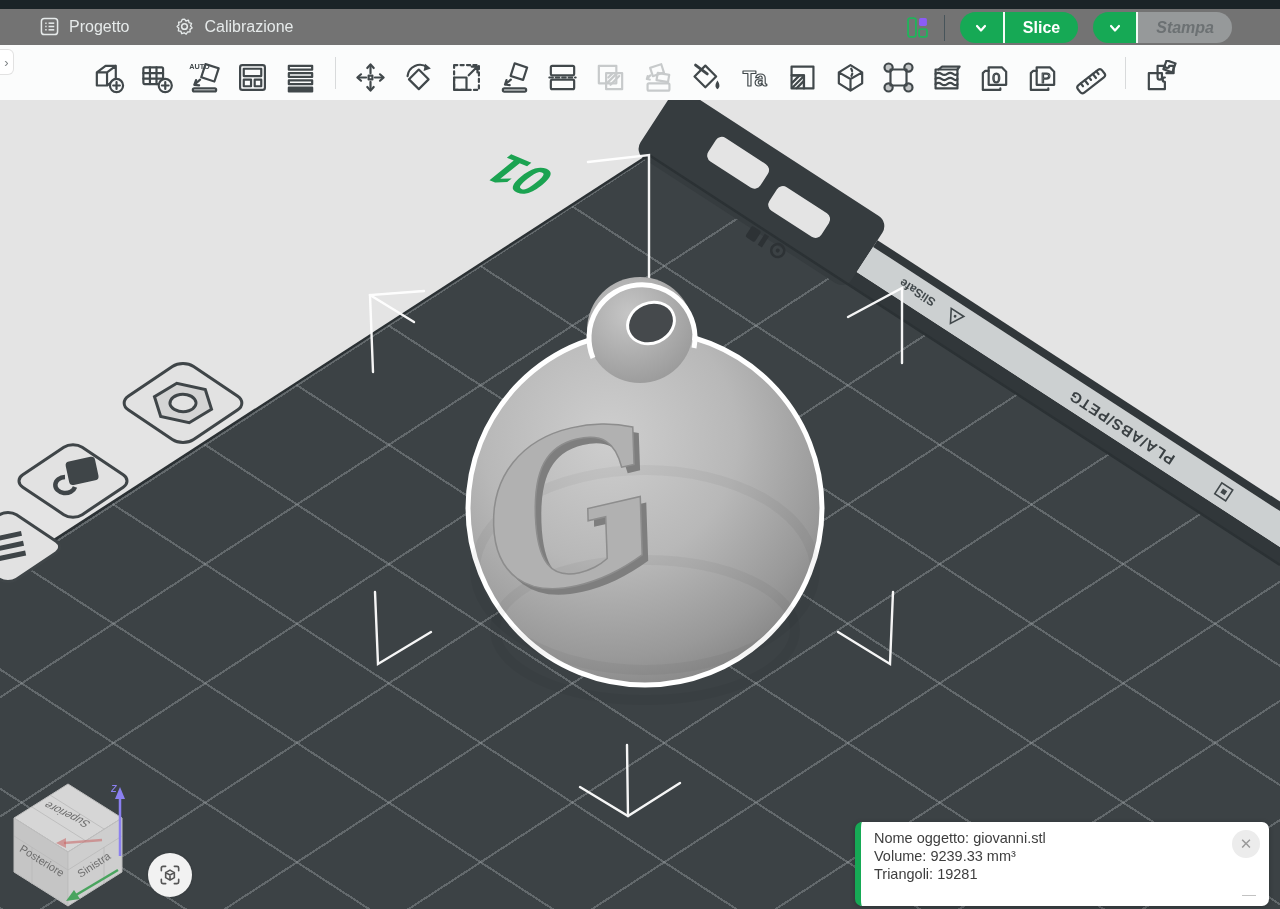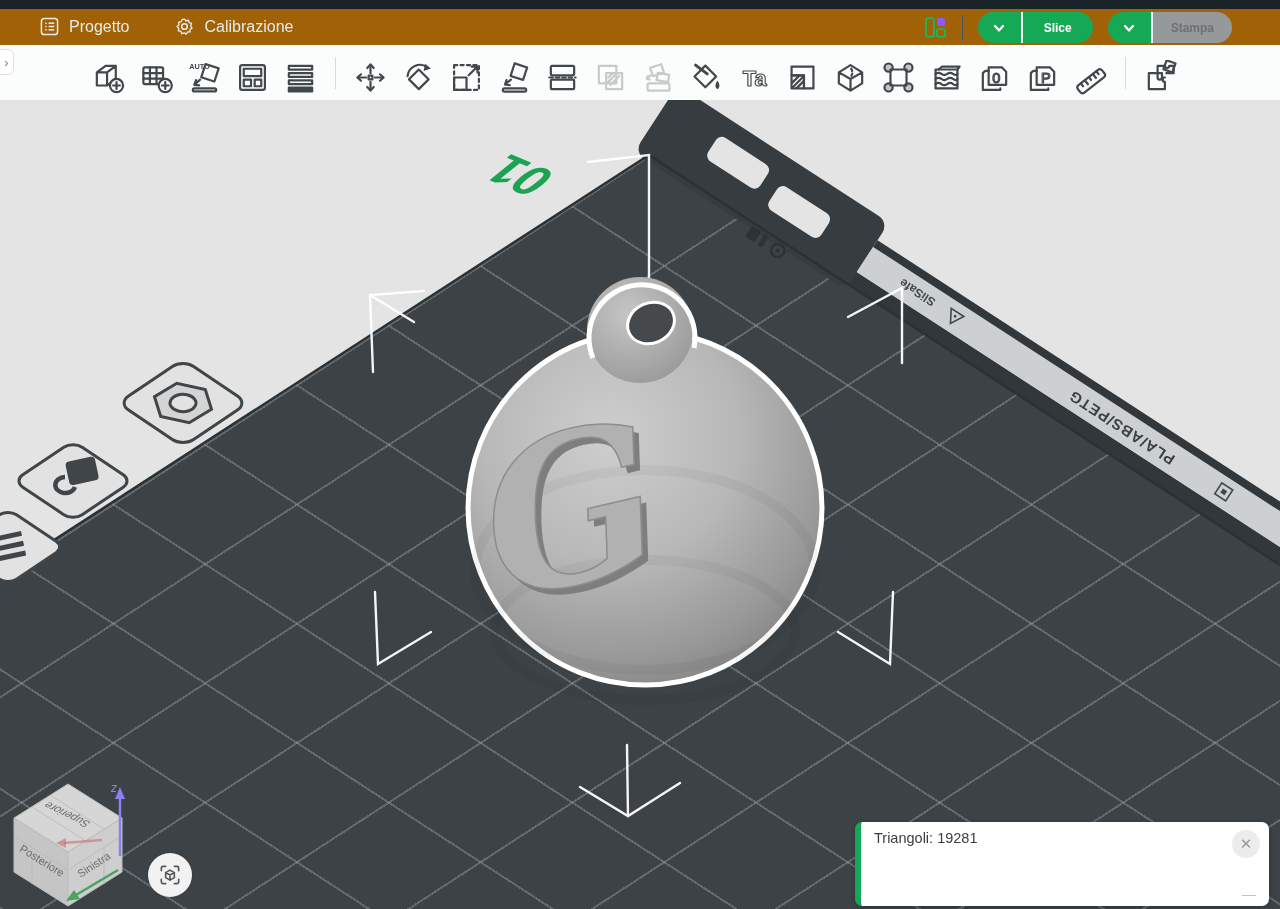--- a/index.html
+++ b/index.html
@@ -1,33 +1,33 @@
 <!DOCTYPE html>
 <html><head>
 <meta charset="utf-8">
 <style>
   * { margin:0; padding:0; box-sizing:border-box; }
   html,body { width:1280px; height:909px; overflow:hidden;
     font-family:"Liberation Sans", sans-serif; background:#e4e4e4; }
 
   
-  .titlebar { position:absolute; top:0; left:0; width:1280px; height:45px; background:#a16207; }
+  .titlebar { position:absolute; top:0; left:0; width:1280px; height:45px; background:#737373; }
   .titlebar-strip { position:absolute; top:0; left:0; width:100%; height:9px; background:#1a2327; }
   .menu-row { position:absolute; left:40px; top:17px; display:flex; gap:46px; align-items:center; }
   .menu-item { display:flex; align-items:center; gap:10px; color:#e6eaea; font-size:16px; cursor:default; }
   .menu-item svg { display:block; }
   .right-cluster { position:absolute; right:48px; top:12px; display:flex; align-items:center; gap:15px; }
   .vdiv { width:1px; height:26px; background:#47545a; }
   .split-btn { display:flex; height:31px; border-radius:16px; overflow:hidden; }
   .seg-chevron { width:45px; background:#16a955; display:flex; align-items:center; justify-content:center;
     border-right:2px solid rgba(255,255,255,.95); }
   .seg-main { min-width:70px; padding:0 18px; display:flex; align-items:center; justify-content:center;
-    font-size:12px; font-weight:bold; }
+    font-size:16px; font-weight:bold; }
   .seg-main.green { background:#16a955; color:#fff; }
-  .seg-main.gray  { background:#96999a; color:#6c7173; }
+  .seg-main.gray  { background:#96999a; color:#6c7173;font-style:italic; }
 
   
   .toolbar { position:absolute; top:45px; left:0; width:1280px; height:55px; background:#fbfcfc; }
   .collapse-tab { position:absolute; left:0; top:4px; width:14px; height:26px; background:#ffffff;
     border:1px solid #e2e2e2; border-left:none; border-radius:0 6px 6px 0; color:#7d8285;
     font-size:13px; display:flex; align-items:center; justify-content:center; }
   .tools { position:absolute; left:86px; top:5px; display:flex; align-items:center; gap:3px; }
   .tbtn { width:45px; height:45px; border-radius:6px; display:flex; align-items:flex-end; justify-content:center; }
   .tbtn svg { width:35px; height:35px; stroke:#41484b; fill:none; stroke-width:1.5;
     stroke-linecap:round; stroke-linejoin:round; }
@@ -415,17 +415,19 @@
         <path d="M4 8 V5.5 A1.5 1.5 0 0 1 5.5 4 H8"></path>
         <path d="M16 4 H18.5 A1.5 1.5 0 0 1 20 5.5 V8"></path>
         <path d="M20 16 V18.5 A1.5 1.5 0 0 1 18.5 20 H16"></path>
         <path d="M8 20 H5.5 A1.5 1.5 0 0 1 4 18.5 V16"></path>
         <path d="M12 7.5 L16 9.8 V14.4 L12 16.7 L8 14.4 V9.8 Z M8 9.8 L12 12 L16 9.8 M12 12 V16.7"></path>
       </g>
     </svg>
   </div>
 
   <div class="info-panel">
+    <div>Nome oggetto: giovanni.stl</div>
+    <div>Volume: 9239.33 mm³</div>
     <div>Triangoli: 19281</div>
     <div class="info-close">✕</div>
     <div class="info-min">—</div>
   </div>
 </div>
 
 </body></html>

